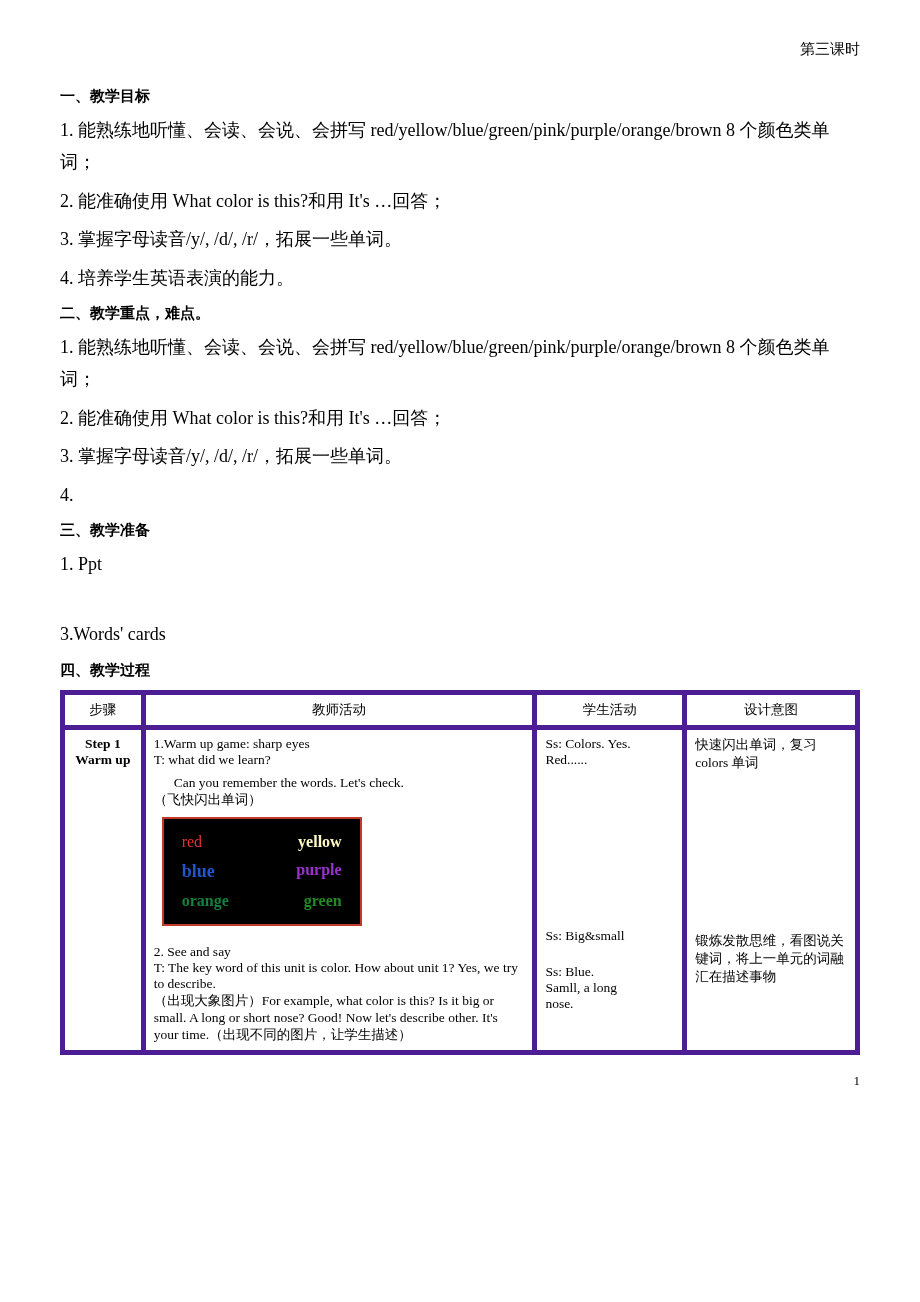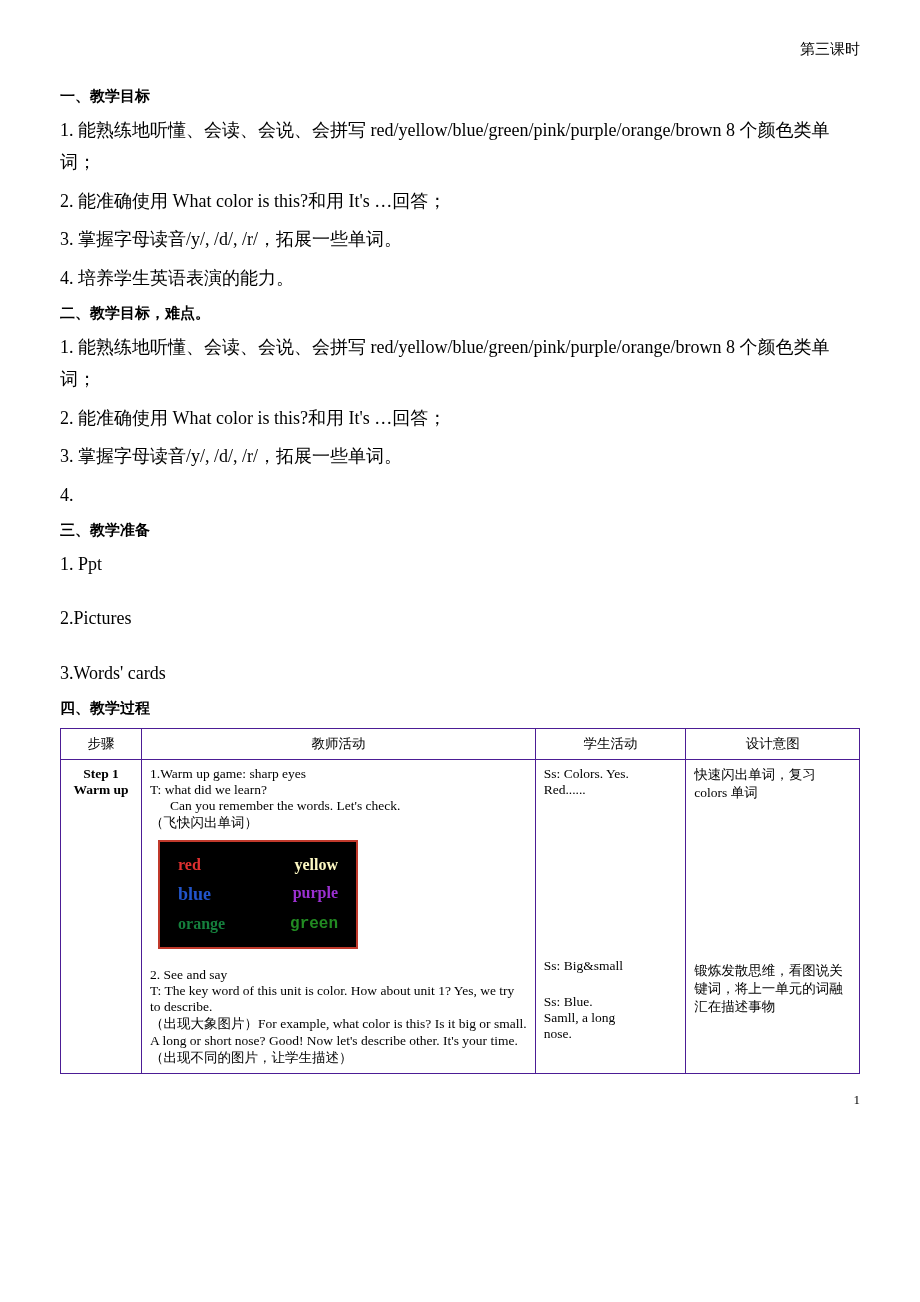--- a/index.html
+++ b/index.html
@@ -31,21 +31,21 @@
       margin-bottom: 10px;
     }
     
     .teaching-table {
       width: 100%;
       border-collapse: collapse;
       margin-top: 10px;
       font-size: 13.5px;
     }
     .teaching-table th, .teaching-table td {
-      border: 1px solid #4c1d95;
+      border: 5px solid #4c1d95;
       padding: 6px 8px;
       vertical-align: top;
     }
     .teaching-table th {
       text-align: center;
       background: #fff;
       font-weight: normal;
     }
     .col-step { width: 70px; text-align: center; }
     .col-teacher { width: 340px; }
@@ -60,59 +60,58 @@
       margin: 8px 0 10px 8px;
       display: inline-block;
       min-width: 200px;
     }
     .color-row {
       display: flex;
       justify-content: space-between;
       margin-bottom: 10px;
     }
     .color-row:last-child { margin-bottom: 0; }
-    .word-red    { color: #e03030; font-weight: bold; font-size: 16px; }
+    .word-red    { color: #e03030; font-weight: normal; font-size: 16px; }
     .word-yellow { color: #fef9c3; font-weight: bold; font-size: 16px; }
     .word-blue   { color: #2255cc; font-weight: bold; font-size: 18px; }
     .word-purple { color: #9b30d0; font-weight: bold; font-size: 16px; padding-left: 11px; }
     .word-orange { color: #15803d; font-weight: bold; font-size: 16px; }
-    .word-green  { color: #228b22; font-weight: bold; font-size: 16px; font-family: Liberation Mono, monospace; }
+    .word-green  { color: #228b22; font-weight: bold; font-size: 16px; }
     .page-number {
       text-align: right;
       margin-top: 18px;
       font-size: 13px;
     }
-    .indent { padding-left: 20px; }
+    .indent { padding-left: 20px; margin-top: 7px; }
   </style>
 </head>
 <body>
 
 <div class="page-title">第三课时</div>
 
 <div class="section">
   <div class="section-heading">一、教学目标</div>
   <div class="content-block">1. 能熟练地听懂、会读、会说、会拼写 red/yellow/blue/green/pink/purple/orange/brown 8 个颜色类单词；</div>
   <div class="content-block">2. 能准确使用  What color is this?和用  It's …回答；</div>
   <div class="content-block">3. 掌握字母读音/y/, /d/, /r/，拓展一些单词。</div>
   <div class="content-block">4. 培养学生英语表演的能力。</div>
 </div>
 
 <div class="section">
-  <div class="section-heading">二、教学目标，难点。</div>
+  <div class="section-heading">二、教学重点，难点。</div>
   <div class="content-block">1. 能熟练地听懂、会读、会说、会拼写 red/yellow/blue/green/pink/purple/orange/brown 8 个颜色类单词；</div>
   <div class="content-block">2. 能准确使用  What color is this?和用  It's …回答；</div>
   <div class="content-block">3. 掌握字母读音/y/, /d/, /r/，拓展一些单词。</div>
   <div class="content-block">4.</div>
 </div>
 
 <div class="section">
   <div class="section-heading">三、教学准备</div>
   <div class="content-block">1. Ppt</div>
   <br>
-  <div class="content-block">2.Pictures</div>
   <br>
   <div class="content-block">3.Words' cards</div>
 </div>
 
 <div class="section">
   <div class="section-heading">四、教学过程</div>
 
   <table class="teaching-table">
     <thead>
       <tr>

